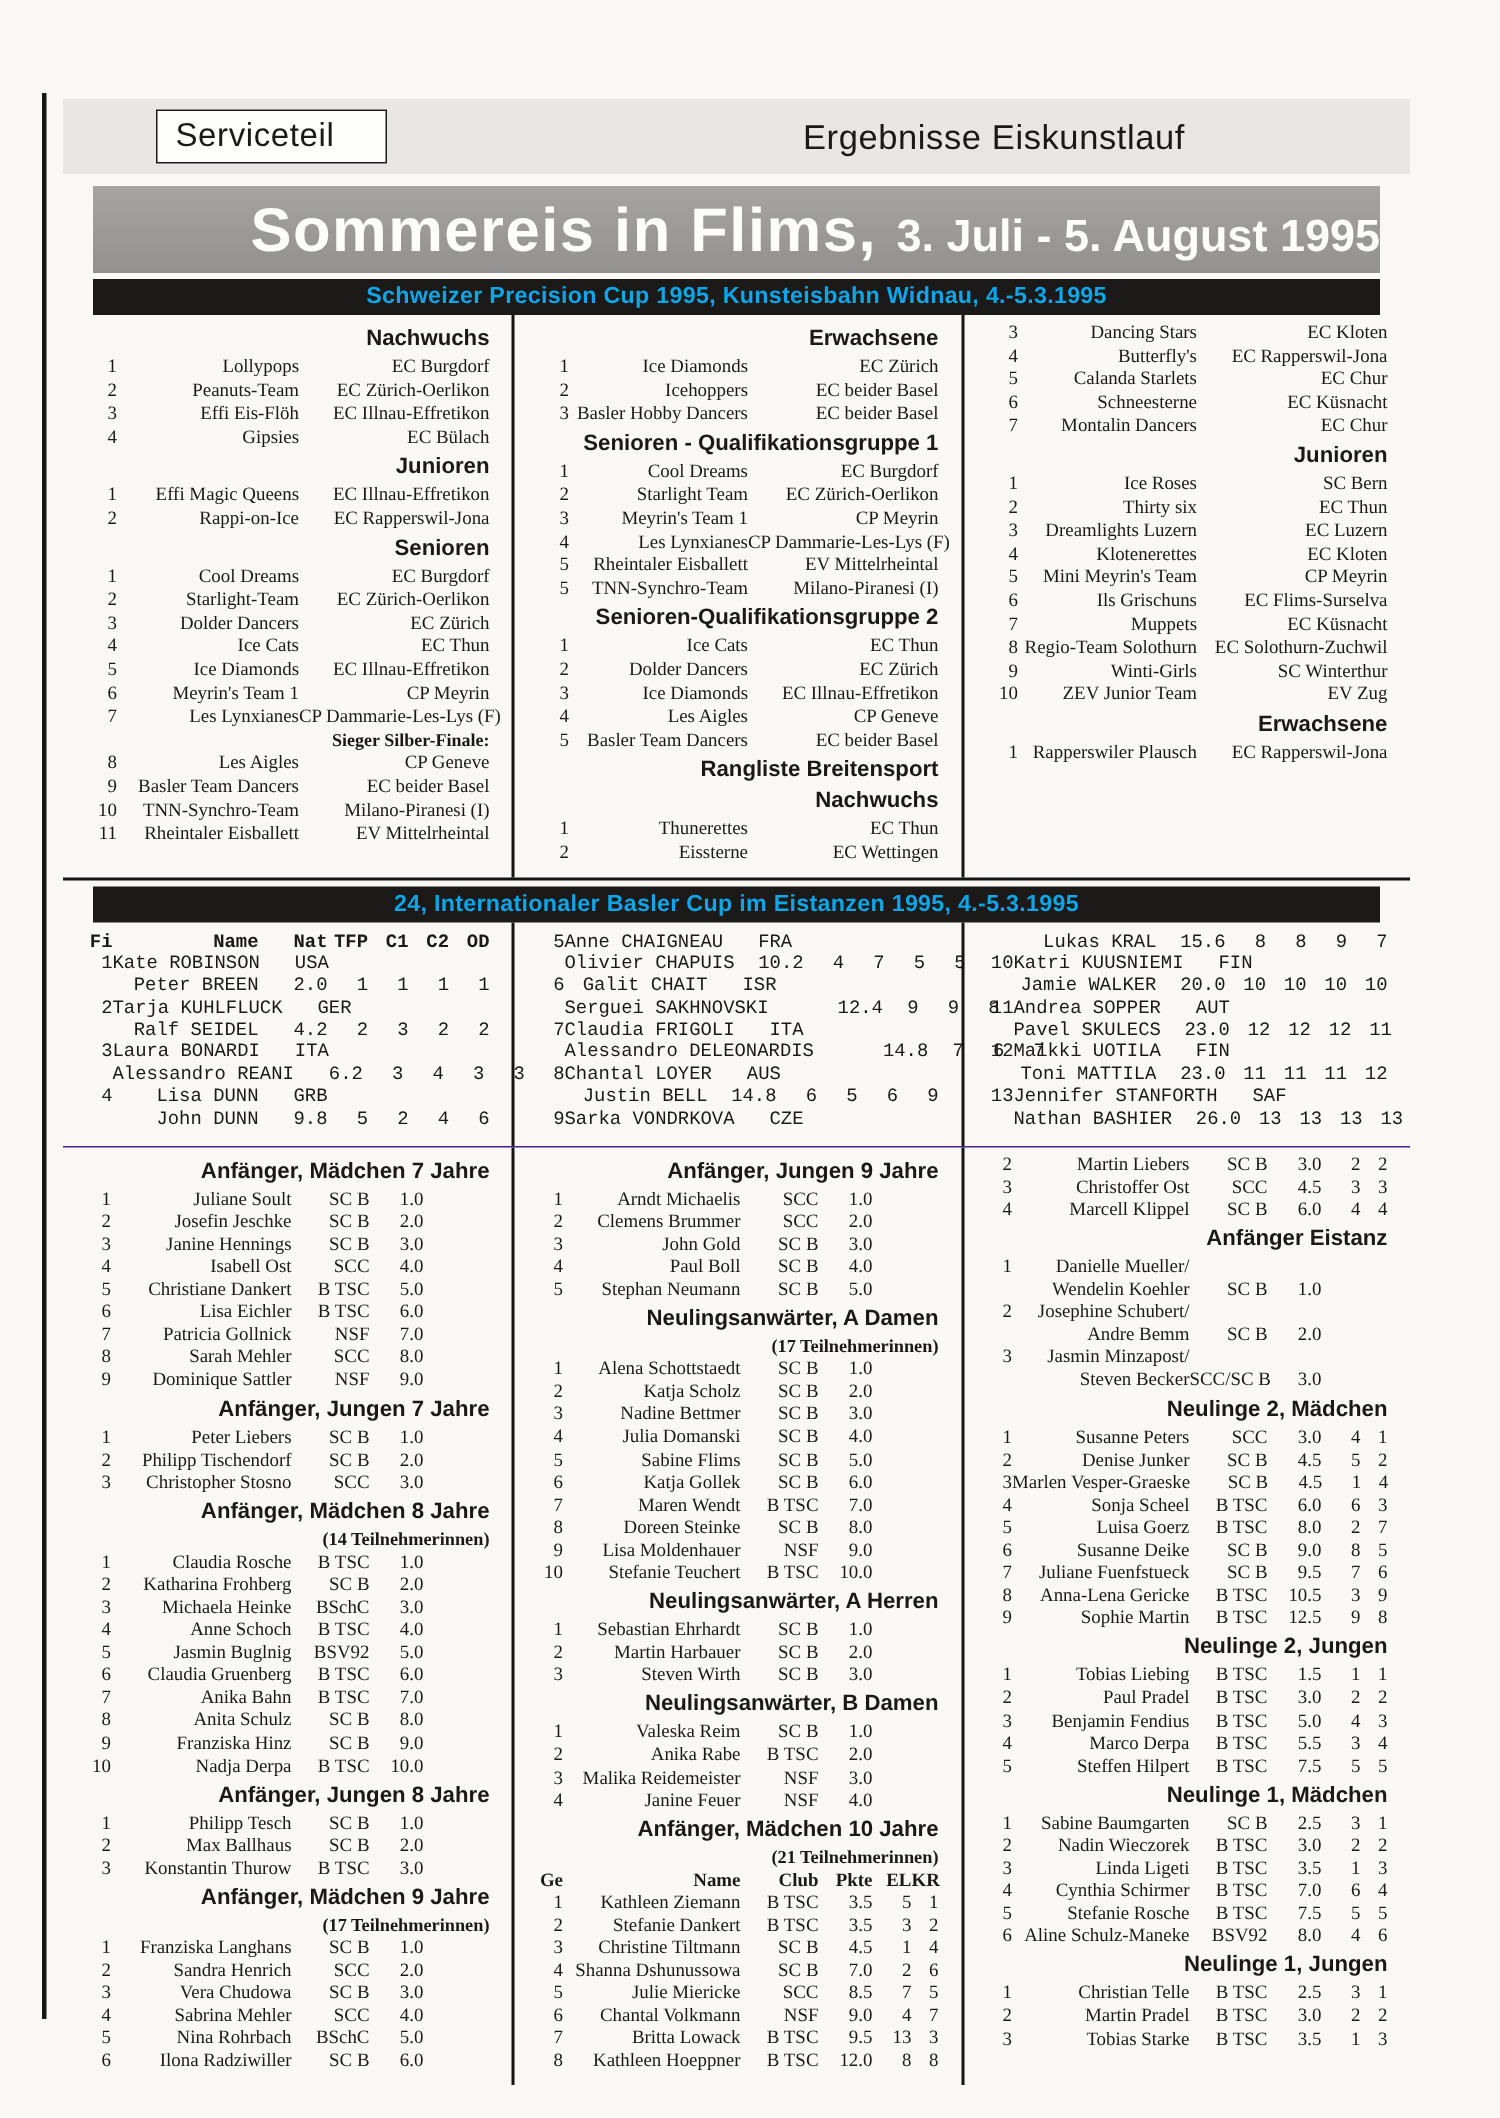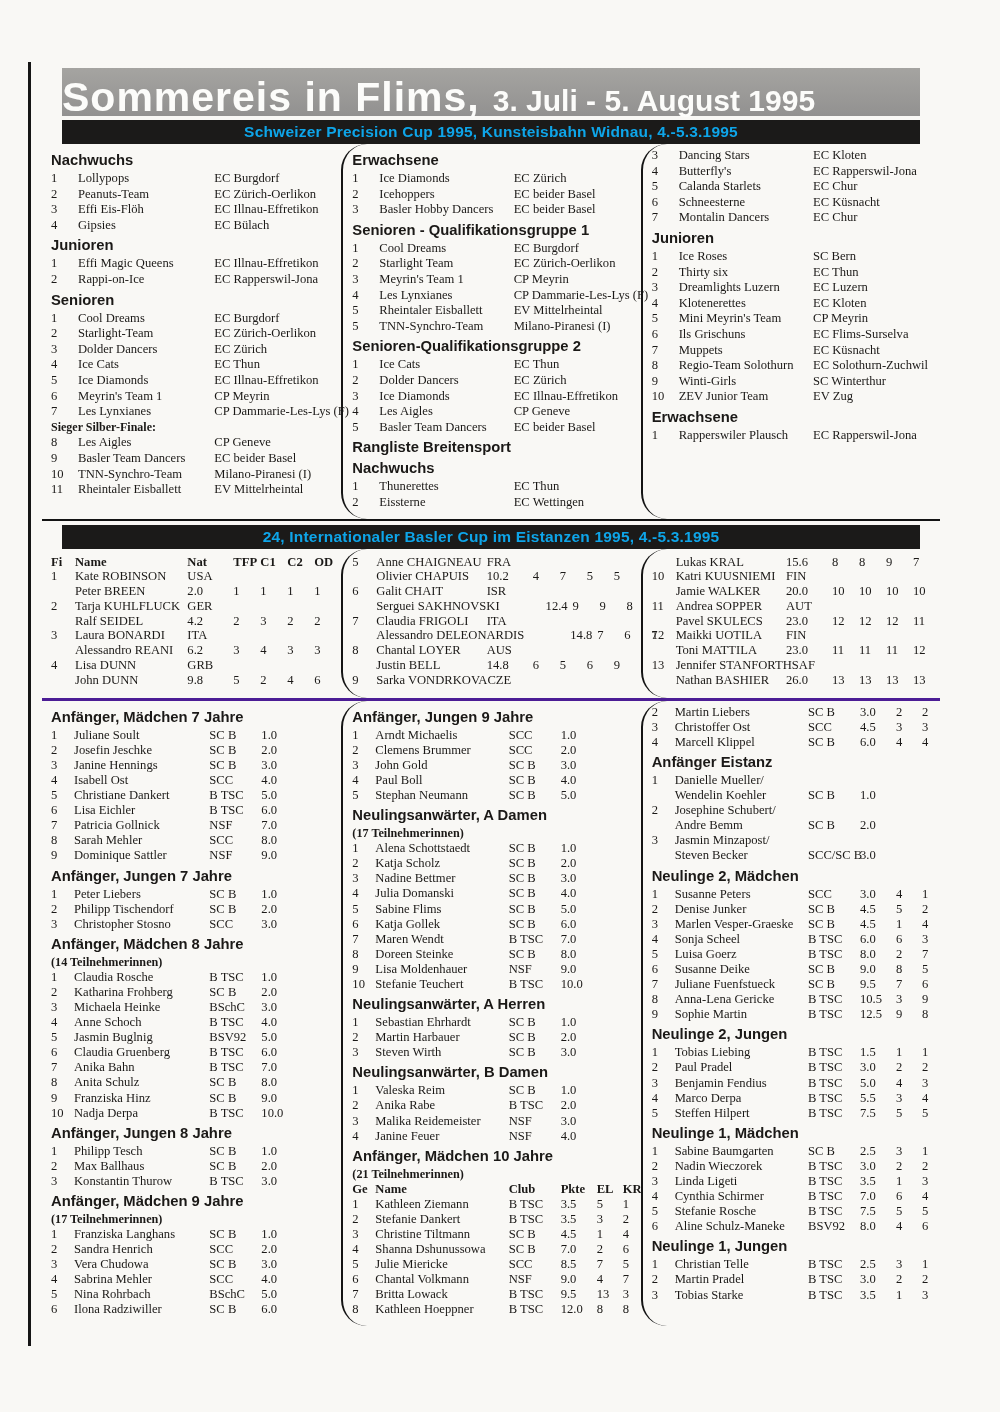--- a/index.html
+++ b/index.html
@@ -6,31 +6,31 @@
   html,body{margin:0;padding:0;}
   body{background:#d8d6d2;font-family:"Liberation Serif",serif;}
   .scan{position:relative;width:1000px;height:1412px;background:#f9f8f5;color:#1b1917;overflow:hidden;}
   .leftrule{position:absolute;left:28px;top:62px;width:3px;height:1284px;background:#161616;}
   .content{position:absolute;left:42px;top:60px;width:898px;}
 
   .topstrip{height:50px;background:#e8e7e3;display:flex;align-items:center;font-family:"Liberation Sans",sans-serif;margin-top:6px;}
   .servicebox{margin-left:62px;background:#fefefd;border:1px solid #1a1a1a;padding:3px 34px 5px 12px;font-size:22px;letter-spacing:.4px;}
   .headright{margin-left:auto;margin-right:150px;font-size:23px;letter-spacing:.4px;}
 
-  .banner{height:48px;background:linear-gradient(#a5a4a1,#929190);margin:8px 20px 0;display:flex;align-items:baseline;justify-content:flex-start;gap:13px;font-family:"Liberation Sans",sans-serif;font-weight:bold;color:#fcfcfa;padding-top:8px;}
+  .banner{height:58px;background:linear-gradient(#a5a4a1,#929190);margin:8px 20px 0;display:flex;align-items:baseline;justify-content:flex-end;gap:13px;font-family:"Liberation Sans",sans-serif;font-weight:bold;color:#fcfcfa;padding-top:8px;}
   .banner-main{font-size:41px;line-height:42px;letter-spacing:1px;}
   .banner-date{font-size:30px;}
 
   .barhead{height:24px;background:#1b1a19;color:#0ea5e9;margin:4px 20px 0;display:flex;align-items:center;justify-content:center;font-family:"Liberation Sans",sans-serif;font-weight:bold;font-size:15.5px;letter-spacing:.2px;}
 
   .cols3{display:flex;align-items:stretch;border-bottom:2px solid #141414;}
-  .col{width:33.3333%;padding:4px 0 8px 9px;}
-  .col + .col{border-left:2px solid #141414;border-radius:26px;}
+  .col{width:33.3333%;padding:4px 15px 8px 9px;text-align:right;}
+  .col + .col{border-left:2px solid #141414;}
   .s2 .col{padding-top:6px;padding-bottom:10px;}
-  .s2{border-bottom:3px solid #4c1d95;}
+  .s2{border-bottom:1px solid #4c1d95;font-family:Liberation Mono, monospace;}
   .s3{border-bottom:none;}
 
   .h-sans{font-family:"Liberation Sans",sans-serif;font-weight:bold;font-size:14.8px;line-height:18px;margin:3px 0 2px;white-space:nowrap;}
   .h-serifb{font-weight:bold;font-size:12px;line-height:15.6px;white-space:nowrap;}
   .bnote{font-weight:bold;font-size:12.2px;line-height:15px;white-space:nowrap;}
 
   .crow{display:grid;grid-template-columns:27px 1fr 127px;font-size:12.6px;line-height:15.6px;}
   .brow{display:grid;grid-template-columns:23px 1fr 52px 36px 26px 18px;font-size:12.6px;line-height:15.1px;}
   .bhead{font-weight:bold;}
   .drow{display:grid;grid-template-columns:24px 1fr 46px 27px 27px 27px 27px;font-size:12.6px;line-height:14.8px;}
@@ -39,20 +39,26 @@
 
   .judges-note{border-top:2px solid #141414;margin-top:9px;padding-top:7px;font-style:italic;font-size:12.8px;line-height:16.5px;white-space:normal;}
 </style>
 </head>
 <body>
 
 <div class="scan">
   <div class="leftrule"></div>
   <div class="content">
 
+    <div class="topstrip">
+      <div class="servicebox">
+        <span>Serviceteil</span>
+      </div>
+      <div class="headright">Ergebnisse Eiskunstlauf</div>
+    </div>
 
     <div class="banner">
       <span class="banner-main">Sommereis in Flims,</span>
       <span class="banner-date">3. Juli - 5. August 1995</span>
     </div>
 
     <div class="barhead">Schweizer Precision Cup 1995, Kunsteisbahn Widnau, 4.-5.3.1995</div>
     <div class="cols3 s1">
       <div class="col" id="s1c0">
           <div class="h-sans">Nachwuchs</div>

